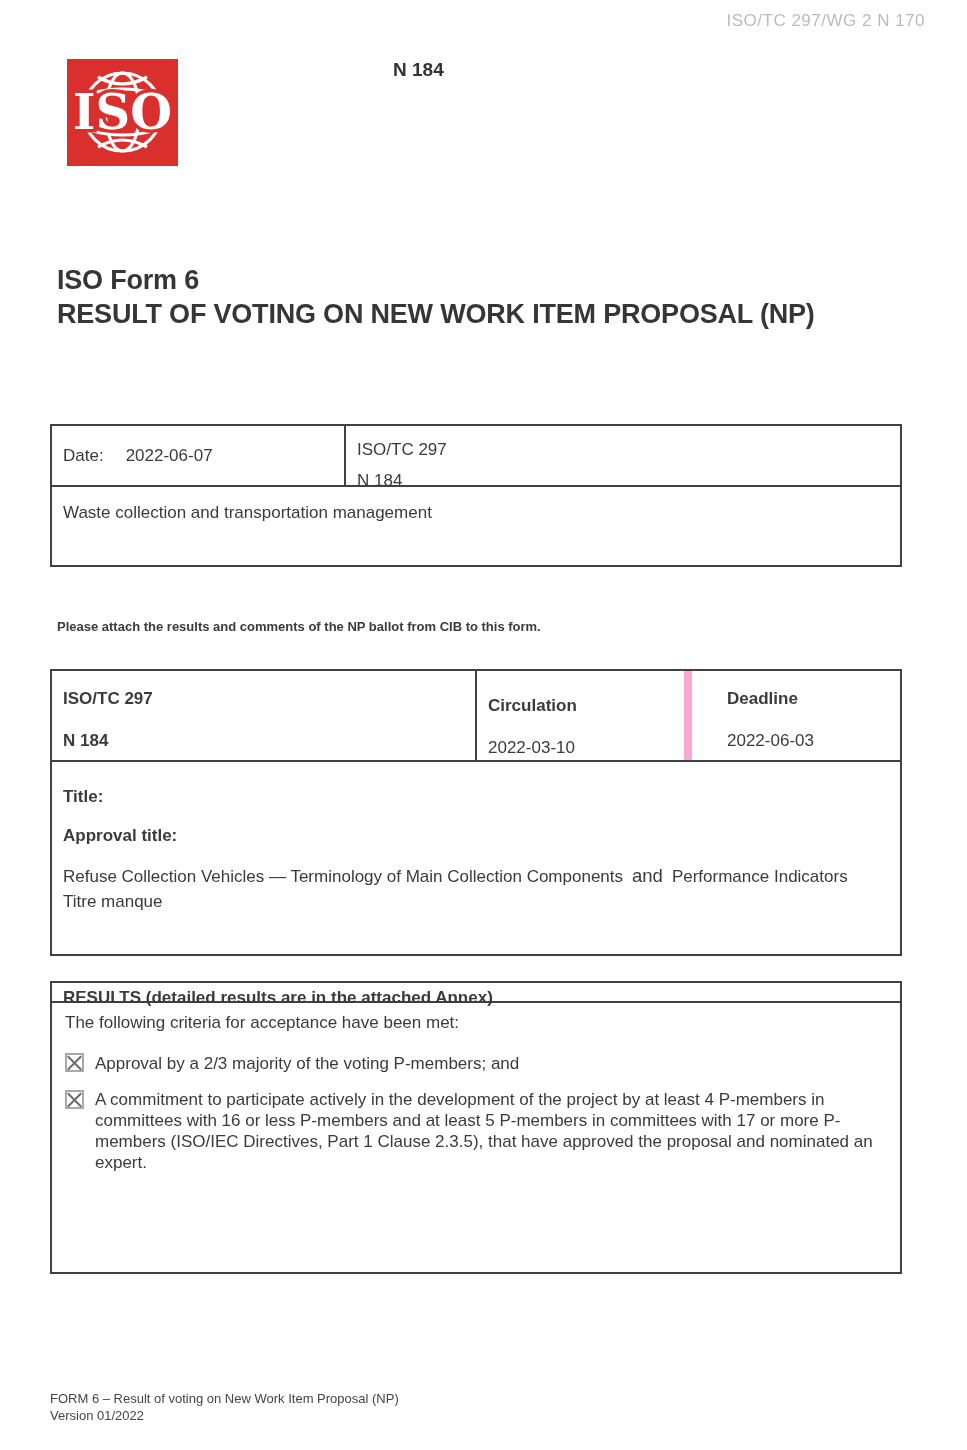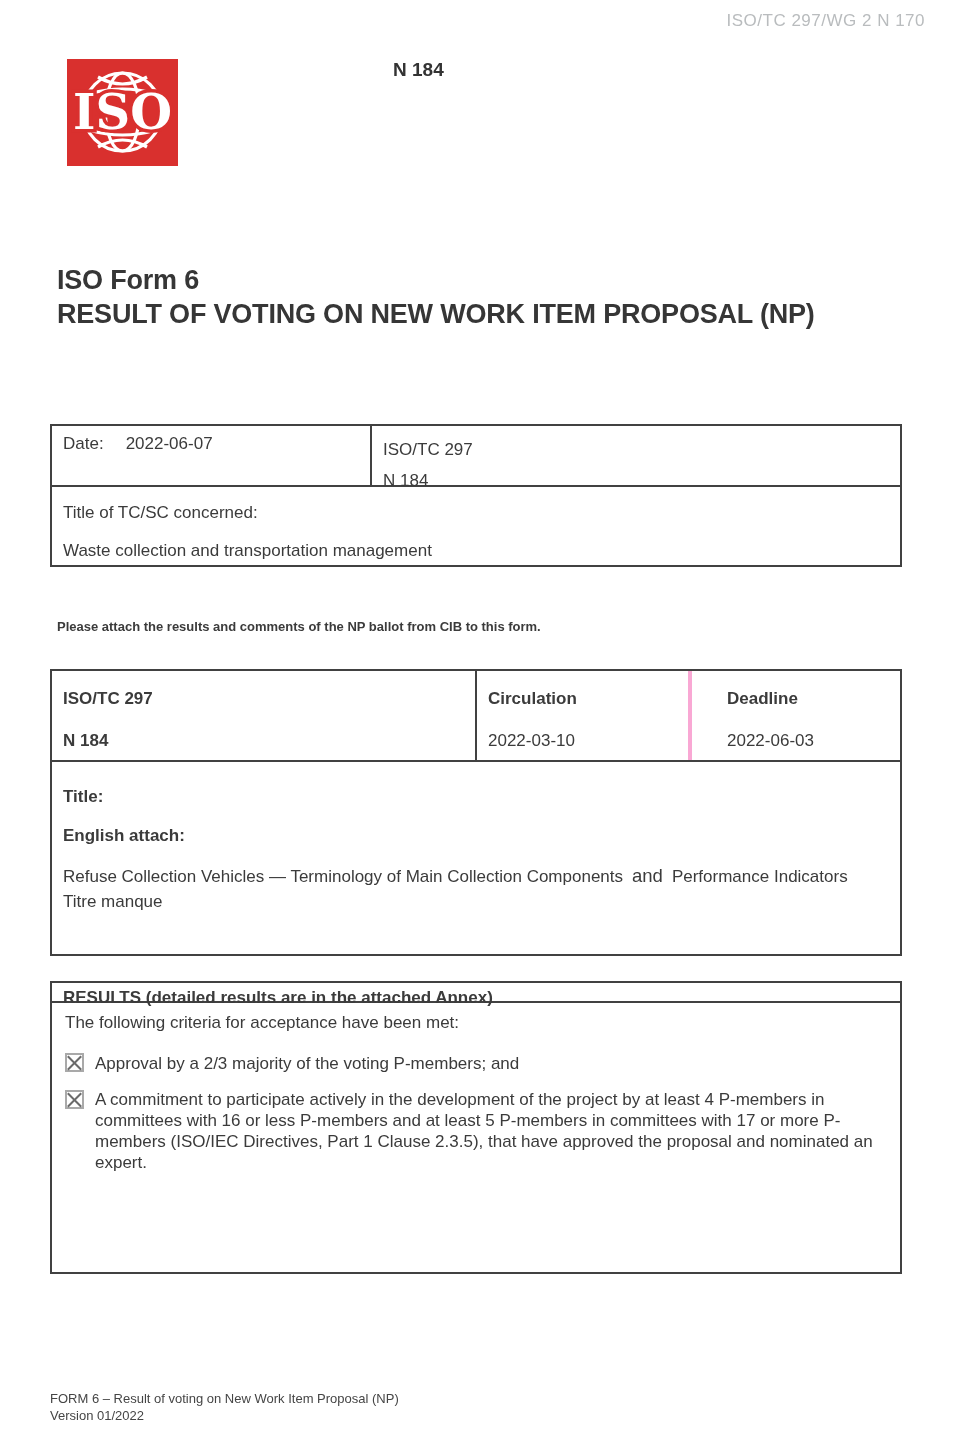--- a/index.html
+++ b/index.html
@@ -38,36 +38,36 @@
     border:2px solid #414141; background:#fff;
     font-size:17px;
   }
   .trow { display:flex; }
   .cell { padding:6px 11px; }
   .b { font-weight:bold; }
 
   
   .tbl-info { top:420px; height:143px; }
   .tbl-info .r1 { height:61px; border-bottom:2px solid #414141; }
-  .tbl-info .c-date { width:320px; border-right:2px solid #414141; padding-top:8px; }
+  .tbl-info .c-date { width:294px; border-right:2px solid #414141; padding-top:20px; }
   .tbl-info .c-comm { flex:1; padding-top:8px; line-height:31px; }
   .tbl-info .r2 { padding:7px 11px; line-height:38px; }
   .date-gap { display:inline-block; width:22px; }
 
   
   .attach-note {
     position:absolute; left:57px; top:615px;
     font-size:13px; font-weight:bold; color:#3b3b3b;
   }
 
   
   .tbl-ballot { top:665px; height:287px; }
   .tbl-ballot .r1 { height:91px; border-bottom:2px solid #414141; }
   .tbl-ballot .c1 { width:425px; border-right:2px solid #414141; padding-top:7px; line-height:42px; }
-  .tbl-ballot .c2 { width:215px; border-right:4px solid #f9a8d4; padding-top:7px; line-height:42px; }
+  .tbl-ballot .c2 { width:215px; border-right:8px solid #f9a8d4; padding-top:14px; line-height:42px; }
   .tbl-ballot .c3 { flex:1; padding-top:7px; line-height:42px;padding-left:35px; }
   .tbl-ballot .r2 { padding:25px 11px 12px 11px; }
   .tbl-ballot .r2 .lbl { font-weight:bold; }
   .mb19 { margin-bottom:19px; }
   .mb20 { margin-bottom:20px; }
   .en-title { line-height:21px; margin-bottom:5px; max-width:800px; }
   .and-word { font-size:18.5px; margin:0 9px; }
 
   
   .tbl-results { top:977px; height:293px; }
@@ -137,21 +137,20 @@
     <div class="trow r1">
       <div class="cell c-date">
         <span>Date:</span><span class="date-gap"></span><span>2022-06-07</span>
       </div>
       <div class="cell c-comm">
         <div>ISO/TC 297</div>
         <div>N 184</div>
       </div>
     </div>
     <div class="r2">
-      <div>Title of TC/SC concerned:</div>
       <div>Waste collection and transportation management</div>
     </div>
   </div>
 
   <div class="attach-note">Please attach the results and comments of the NP ballot from CIB to this form.</div>
 
   <div class="tbl tbl-ballot">
     <div class="trow r1">
       <div class="cell c1">
         <div class="b">ISO/TC 297</div>
@@ -161,21 +160,21 @@
         <div class="b">Circulation</div>
         <div>2022-03-10</div>
       </div>
       <div class="cell c3">
         <div class="b">Deadline</div>
         <div>2022-06-03</div>
       </div>
     </div>
     <div class="r2">
       <div class="lbl mb19">Title:</div>
-      <div class="lbl mb19">English attach:</div>
+      <div class="lbl mb19">Approval title:</div>
       <div class="en-title"><span>Refuse Collection Vehicles — Terminology of Main Collection Components</span><span class="and-word">and</span><span>Performance Indicators</span></div>
       <div>Titre manque</div>
     </div>
   </div>
 
   <div class="tbl tbl-results">
     <div class="hdr">RESULTS (detailed results are in the attached Annex)</div>
     <div class="body">
       <div class="intro">The following criteria for acceptance have been met:</div>
 

